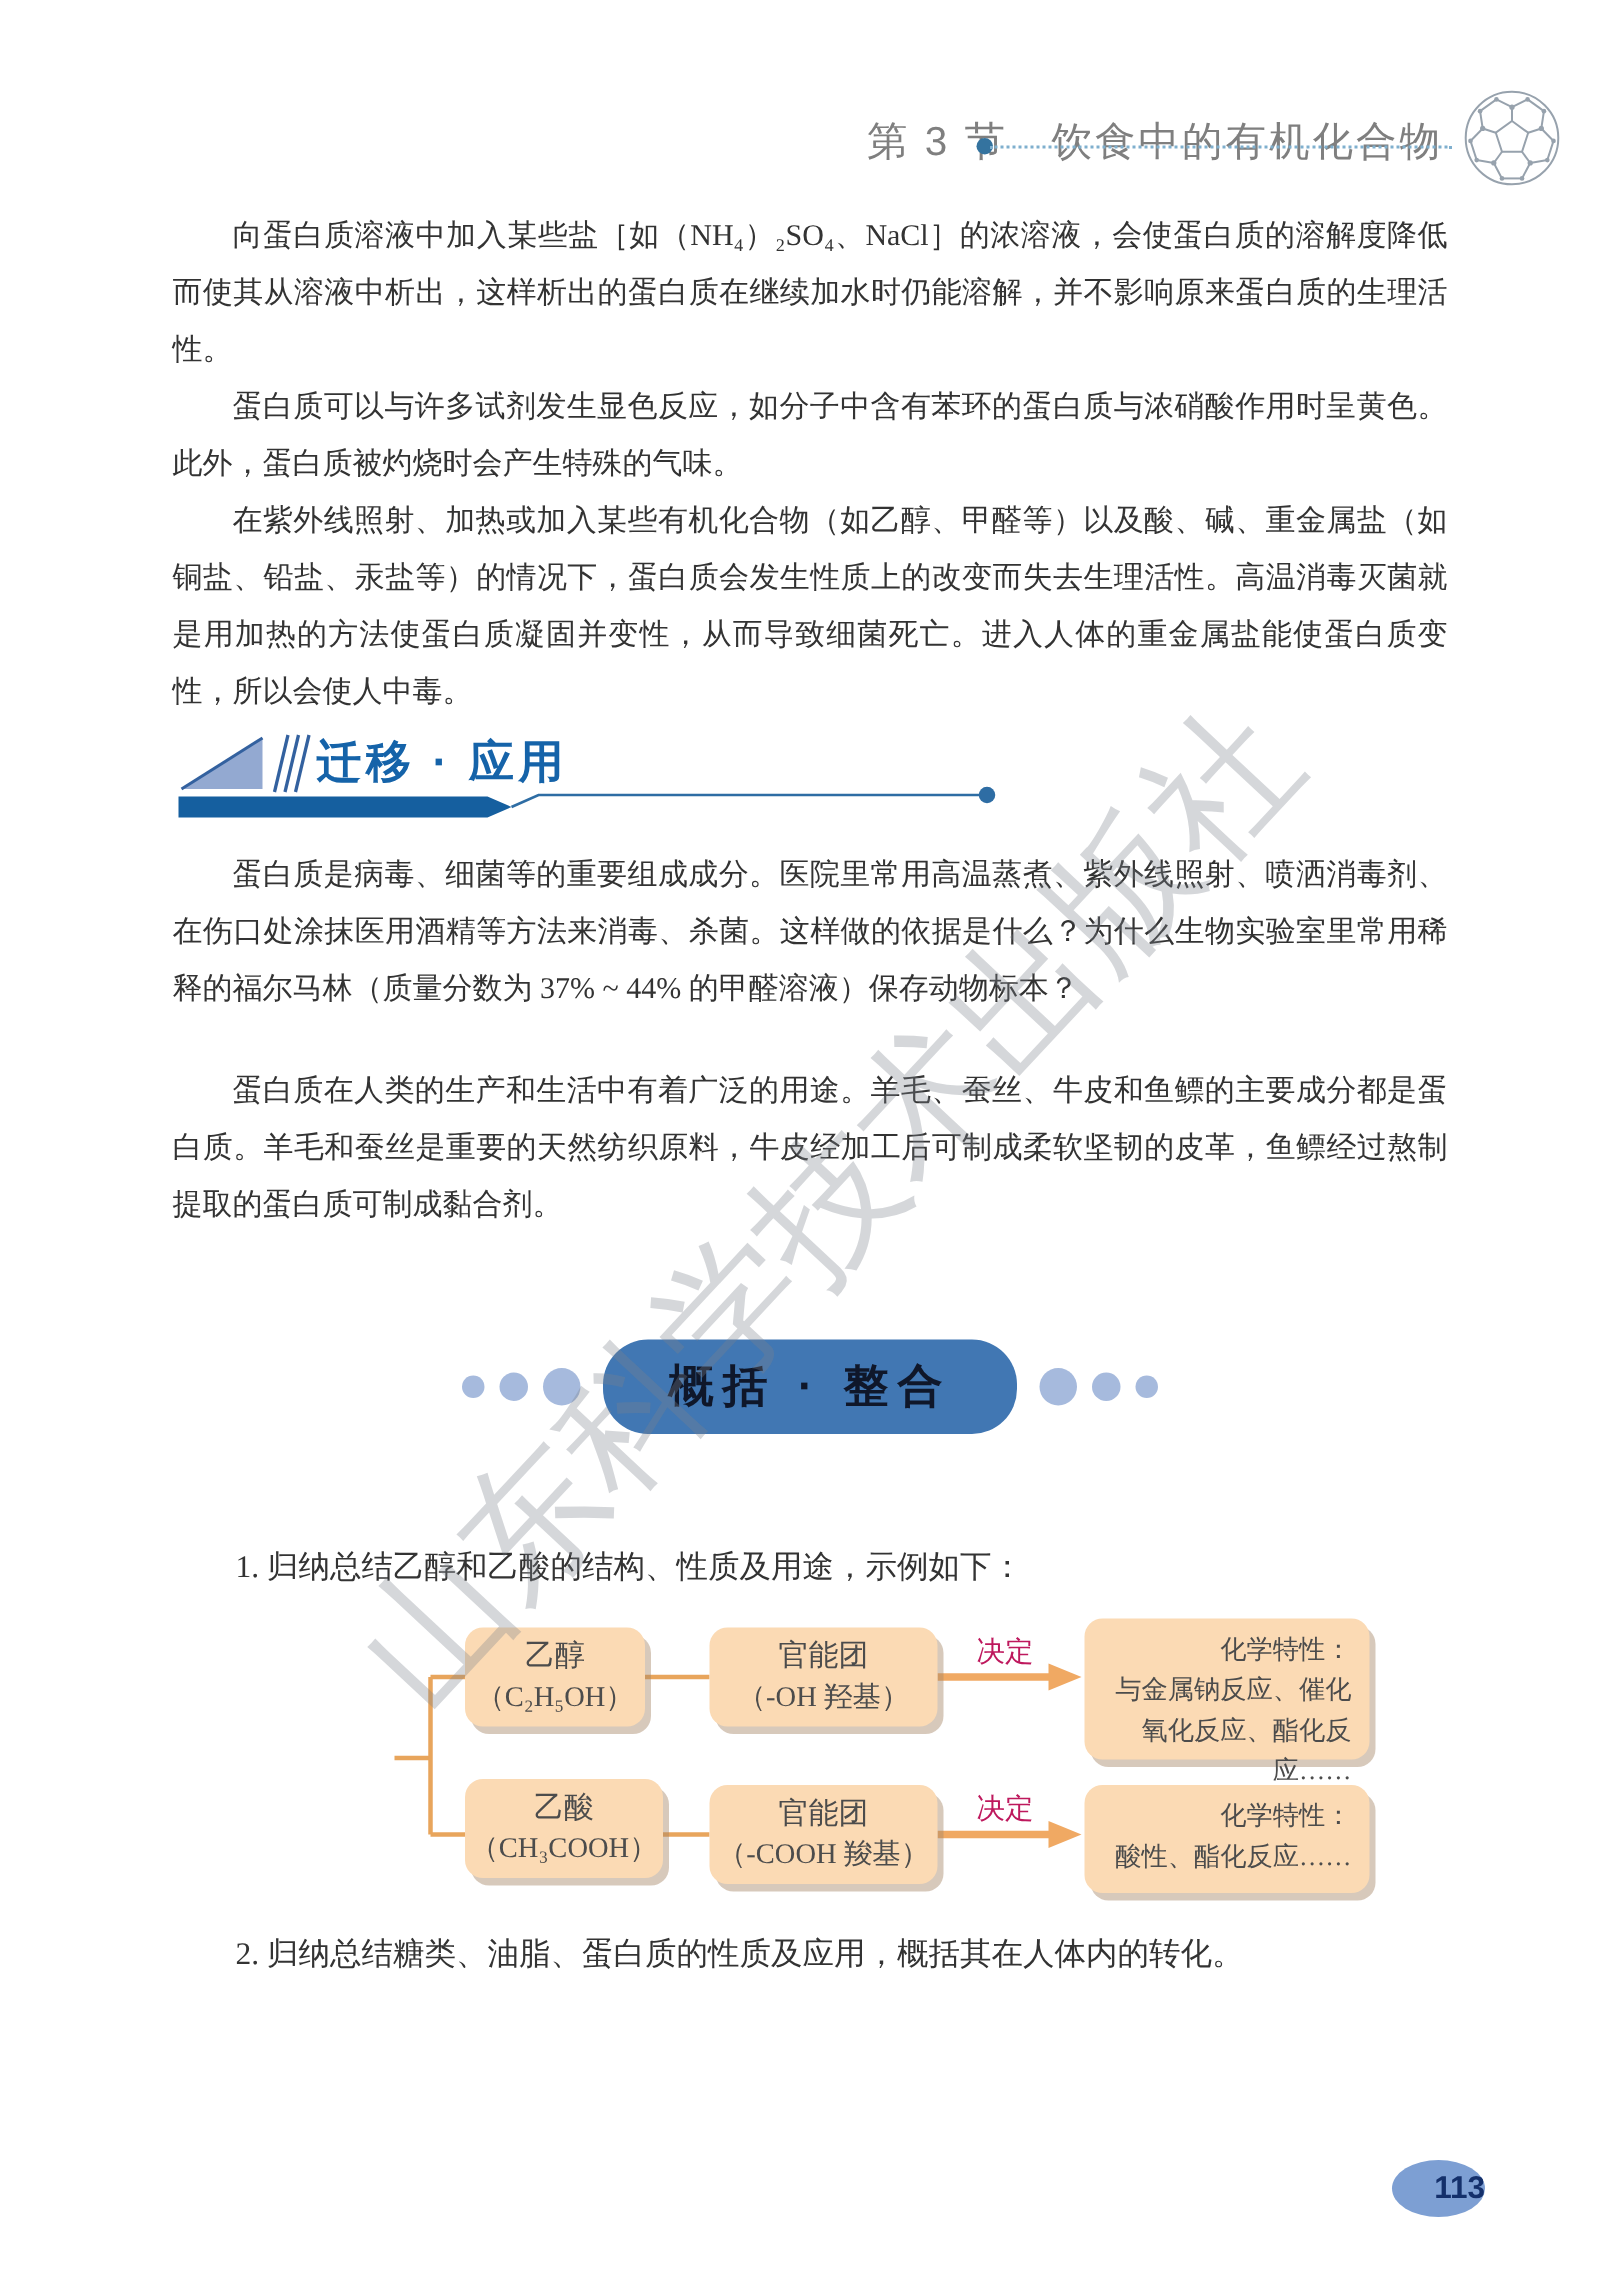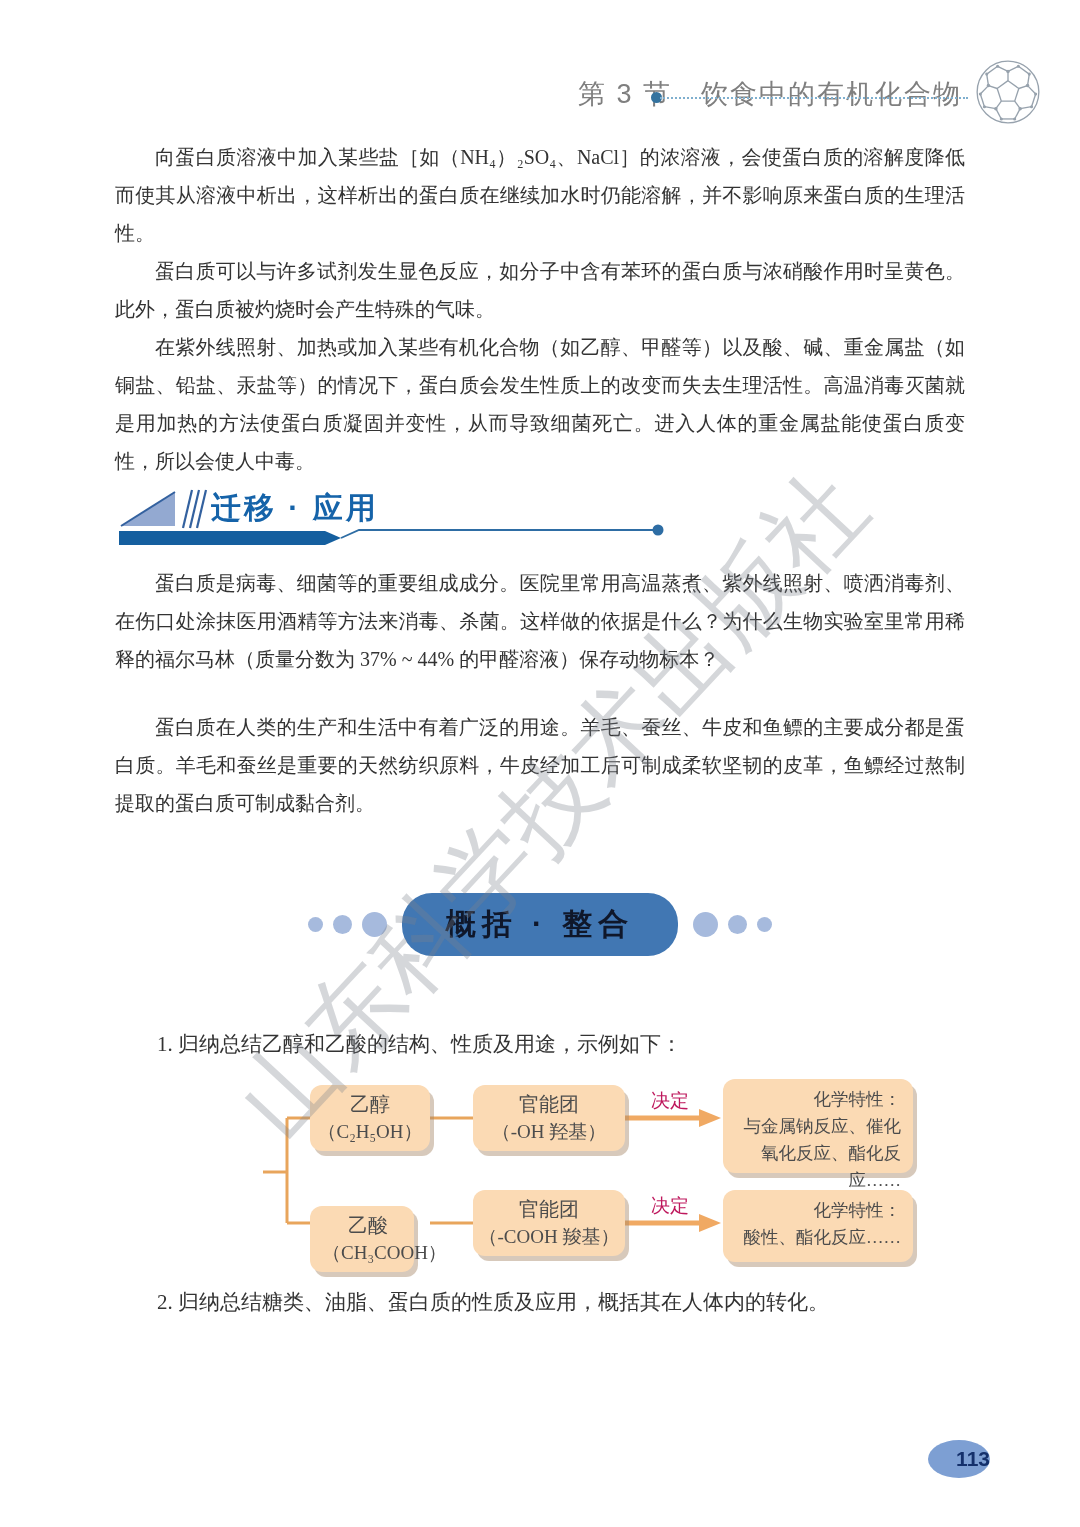--- a/index.html
+++ b/index.html
@@ -228,21 +228,21 @@
     <div class="fc-box fc-sub" style="left:358px; top:11px; width:152px; height:66px;">
       <div>官能团</div>
       <div class="fc-formula">（-OH 羟基）</div>
     </div>
     <div class="fc-decide" style="left:520px; top:14px;">决定</div>
     <div class="fc-box fc-result" style="left:608px; top:5px; width:190px; height:94px;">
       <div>化学特性：</div>
       <div>与金属钠反应、催化氧化反应、酯化反应……</div>
     </div>
 
-    <div class="fc-box fc-sub" style="left:195px; top:132px; width:104px; height:66px;padding-left:12px;">
+    <div class="fc-box fc-sub" style="left:195px; top:112px; width:132px; height:66px;">
       <div>乙酸</div>
       <div class="fc-formula">（CH₃COOH）</div>
     </div>
     <div class="fc-box fc-sub" style="left:358px; top:116px; width:152px; height:66px;">
       <div>官能团</div>
       <div class="fc-formula">（-COOH 羧基）</div>
     </div>
     <div class="fc-decide" style="left:520px; top:119px;">决定</div>
     <div class="fc-box fc-result" style="left:608px; top:116px; width:190px; height:72px;">
       <div>化学特性：</div>

